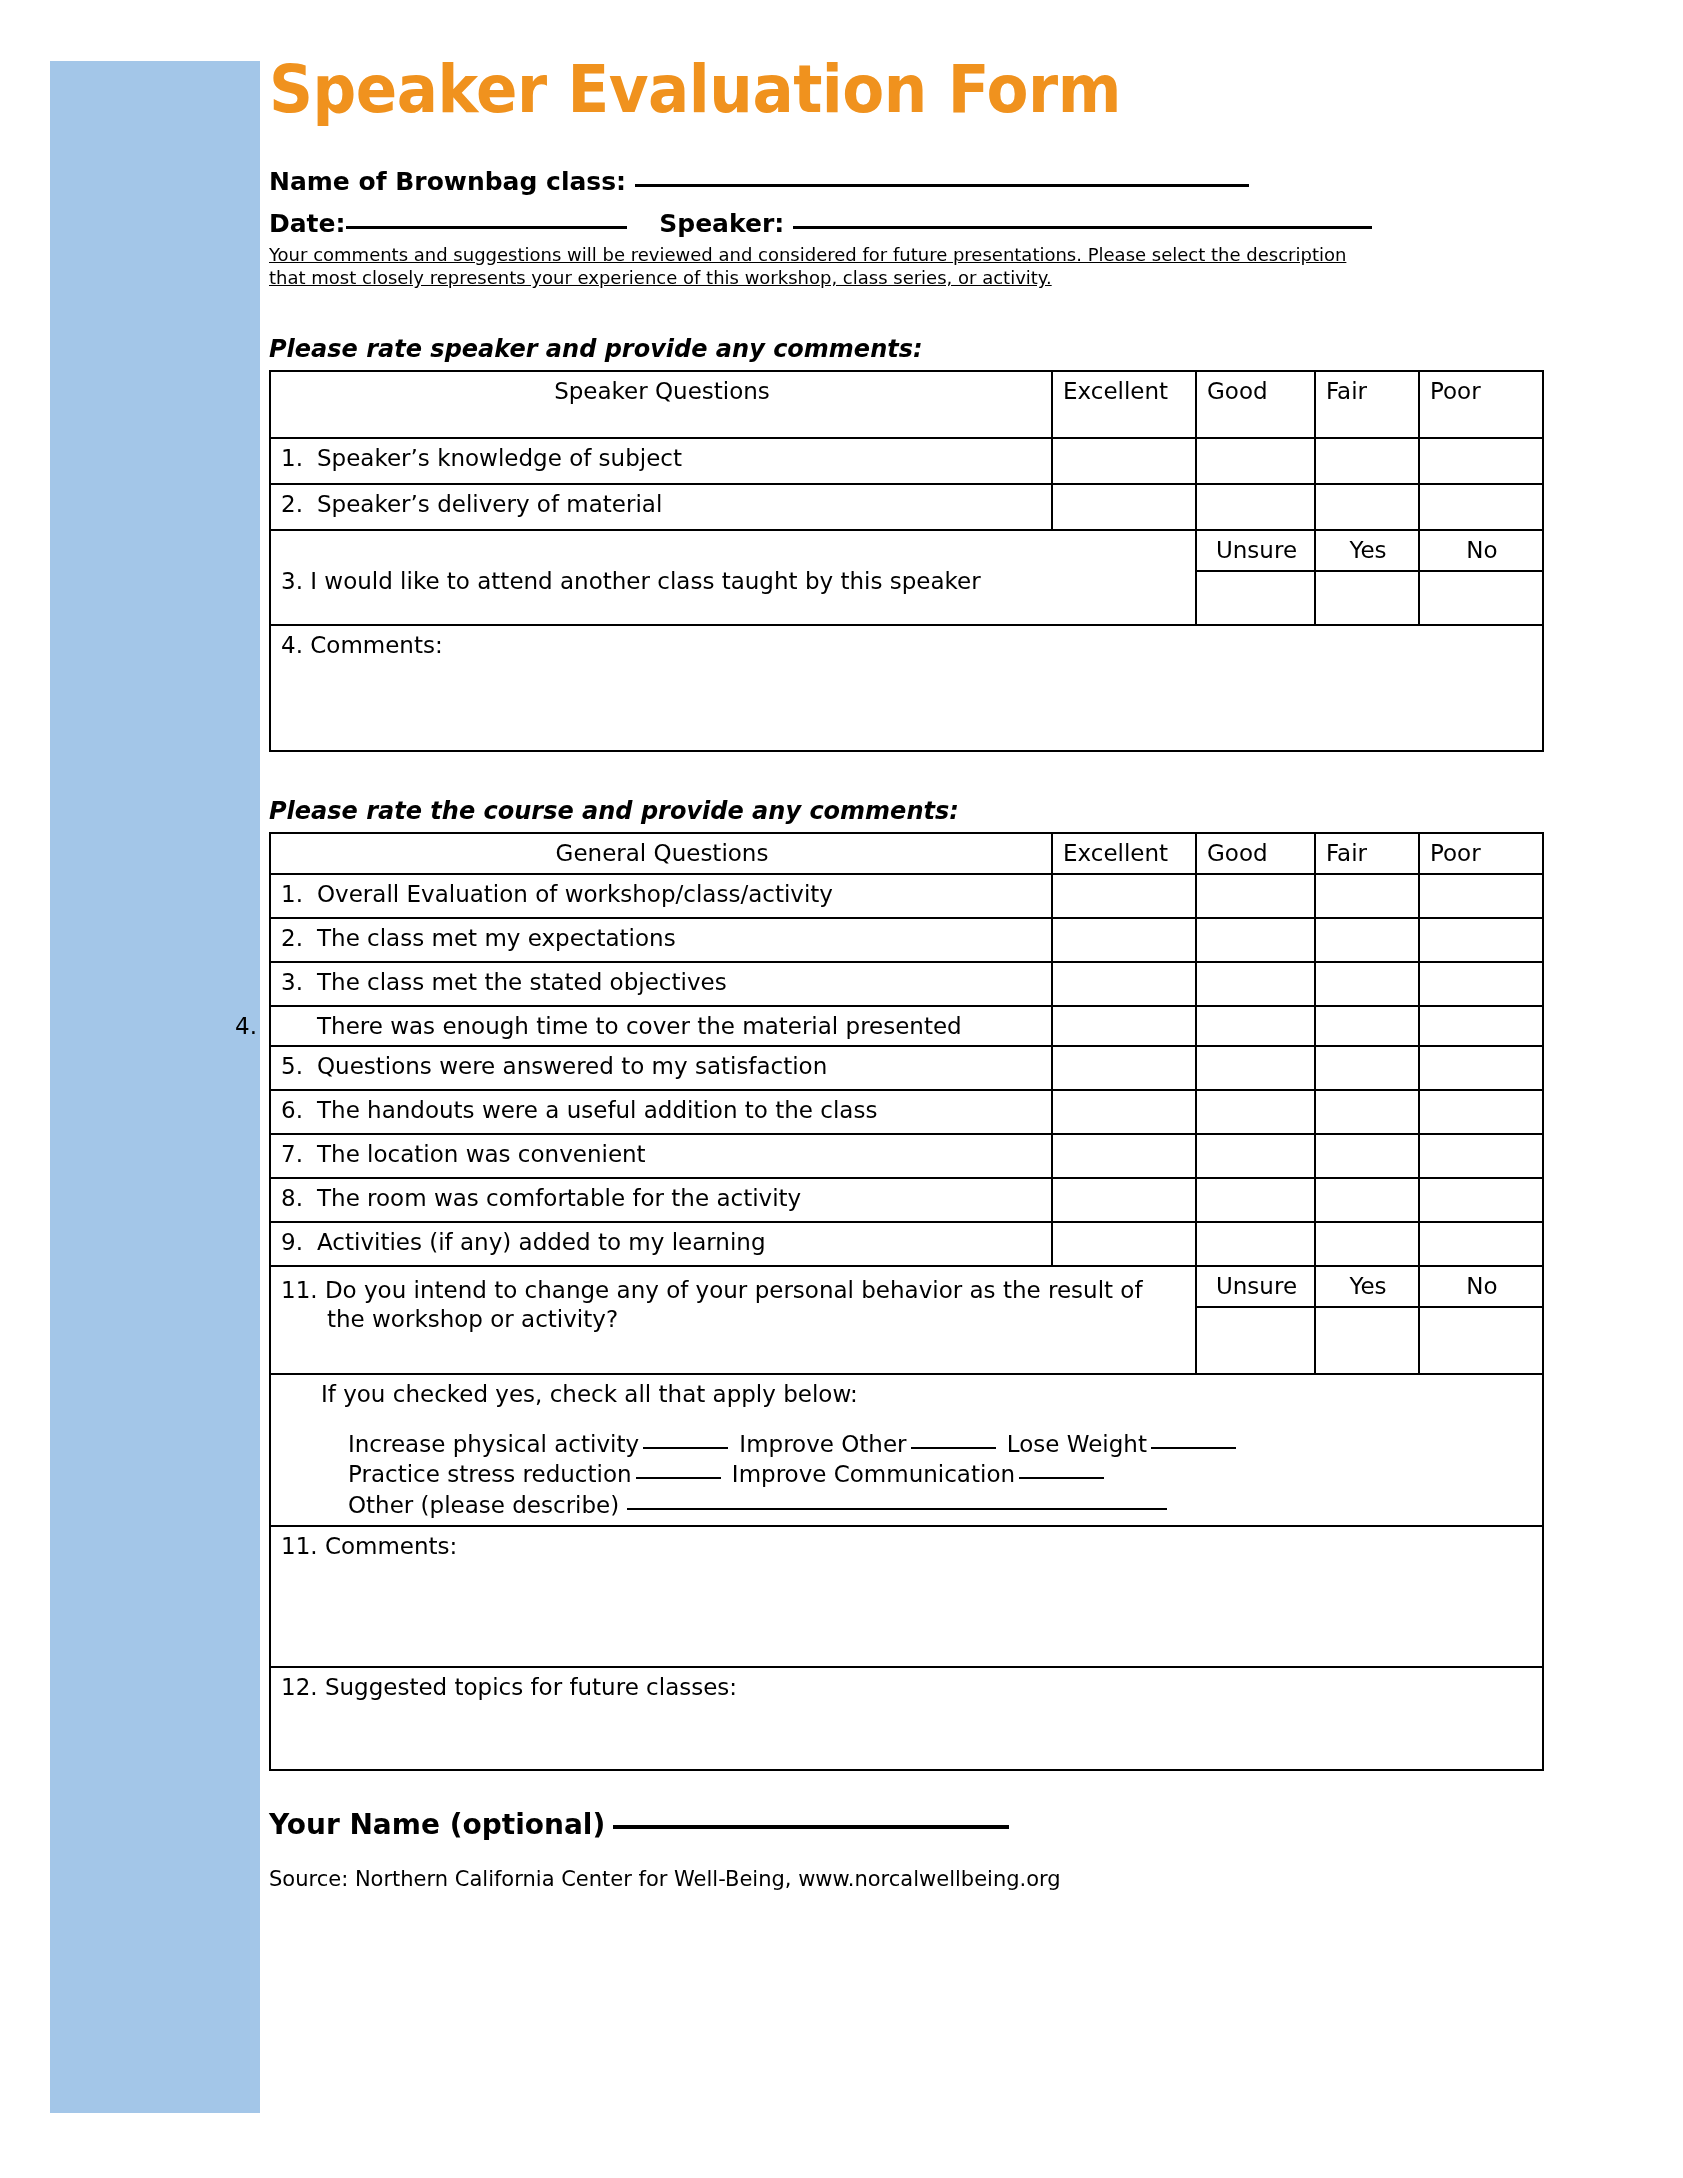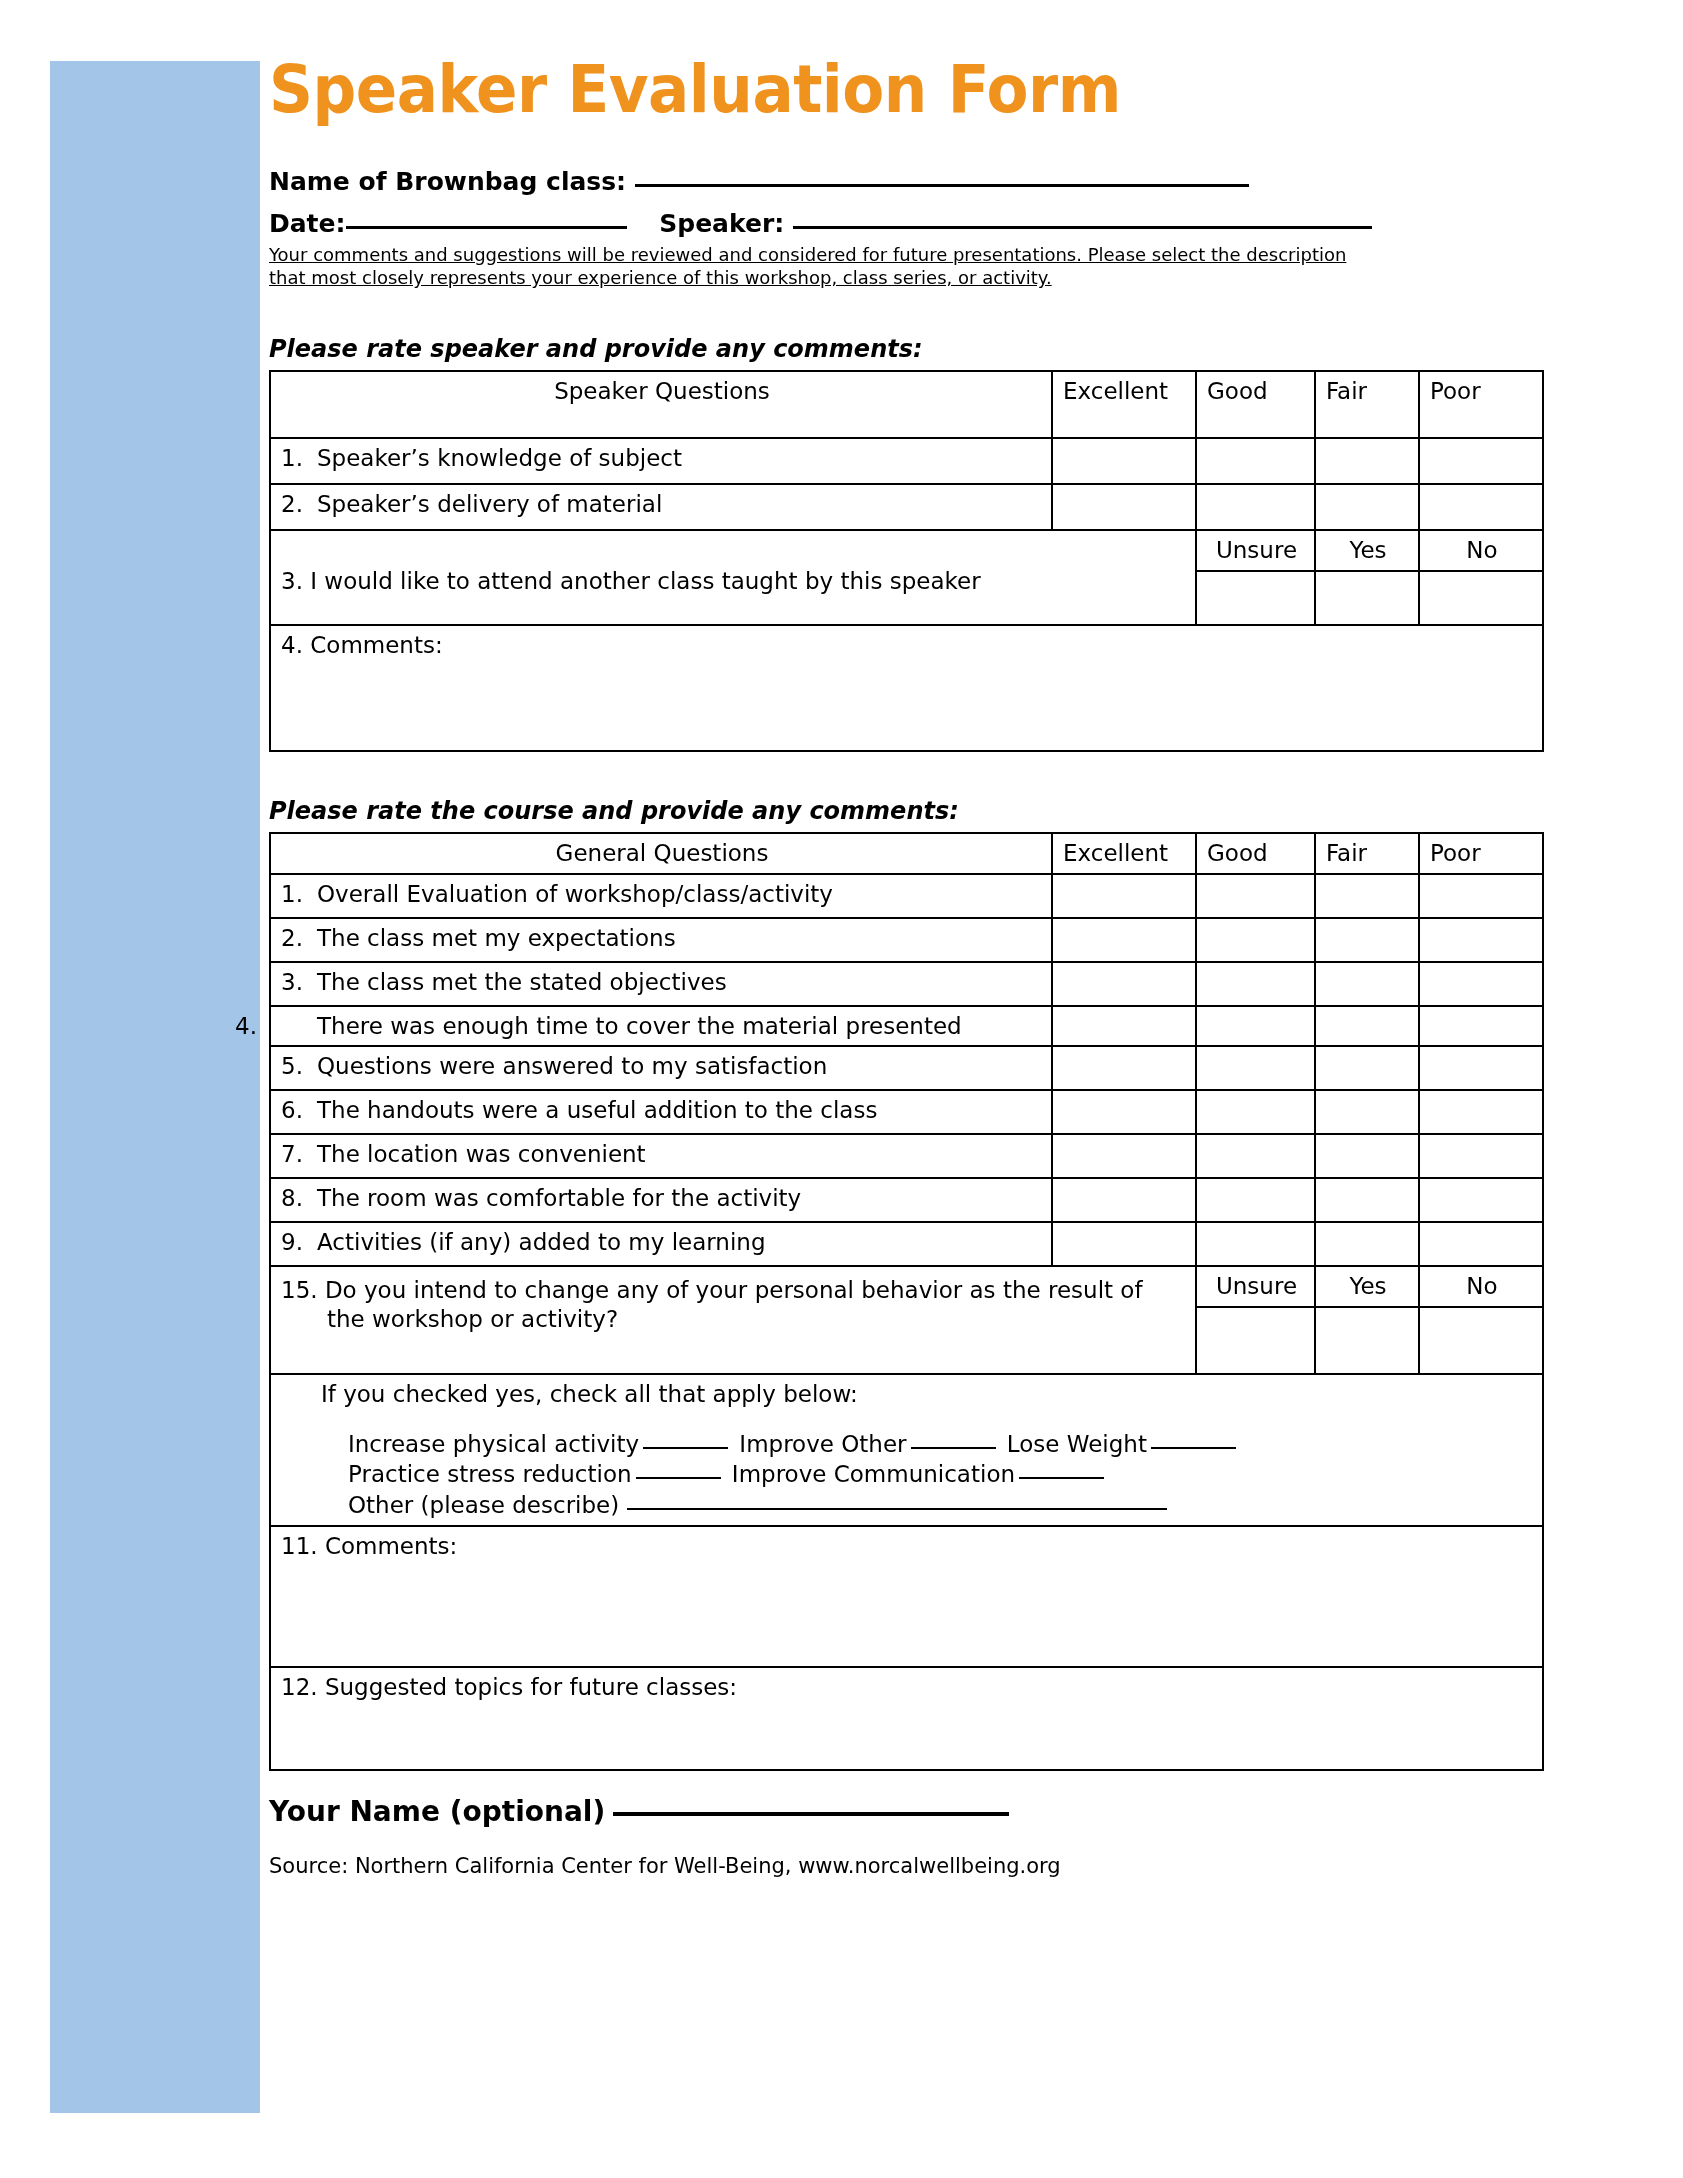--- a/index.html
+++ b/index.html
@@ -161,21 +161,21 @@
   }
 
   .cmt-head { height: 129px; margin-left: 16px; }
   .topic-head { height: 91px; }
 
   
   .your-name {
     font-weight: bold;
     font-size: 28px;
     margin: 0;
-    padding-top: 24px;
+    padding-top: 37px;
     white-space: nowrap;
   }
   .your-name .rule {
     display: inline-block;
     width: 396px;
     border-bottom: 4px solid #000;
     vertical-align: 5px;
     margin-left: 8px;
   }
   .source {
@@ -332,21 +332,21 @@
       </tr>
       <tr class="row-h2">
         <td class="q-cell"><span class="num">9.</span><span>Activities (if any) added to my learning</span></td>
         <td class="rate-cell"></td>
         <td class="rate-cell"></td>
         <td class="rate-cell"></td>
         <td class="rate-cell"></td>
       </tr>
 
       <tr>
-        <td rowspan="2" colspan="2" class="q-cell" style="padding-top:9px;"><span class="q-wrap" style="display:inline-block;">15. Do you intend to change any of your personal behavior as the result of the workshop or activity?</span></td>
+        <td rowspan="2" colspan="2" class="q-cell" style="padding-top:9px;"><span class="q-wrap" style="display:inline-block;">11. Do you intend to change any of your personal behavior as the result of the workshop or activity?</span></td>
         <td class="yn-label">Unsure</td>
         <td class="yn-label">Yes</td>
         <td class="yn-label">No</td>
       </tr>
       <tr>
         <td class="yn-blank" style="height:55px;"></td>
         <td class="yn-blank" style="height:55px;"></td>
         <td class="yn-blank" style="height:55px;"></td>
       </tr>
 

